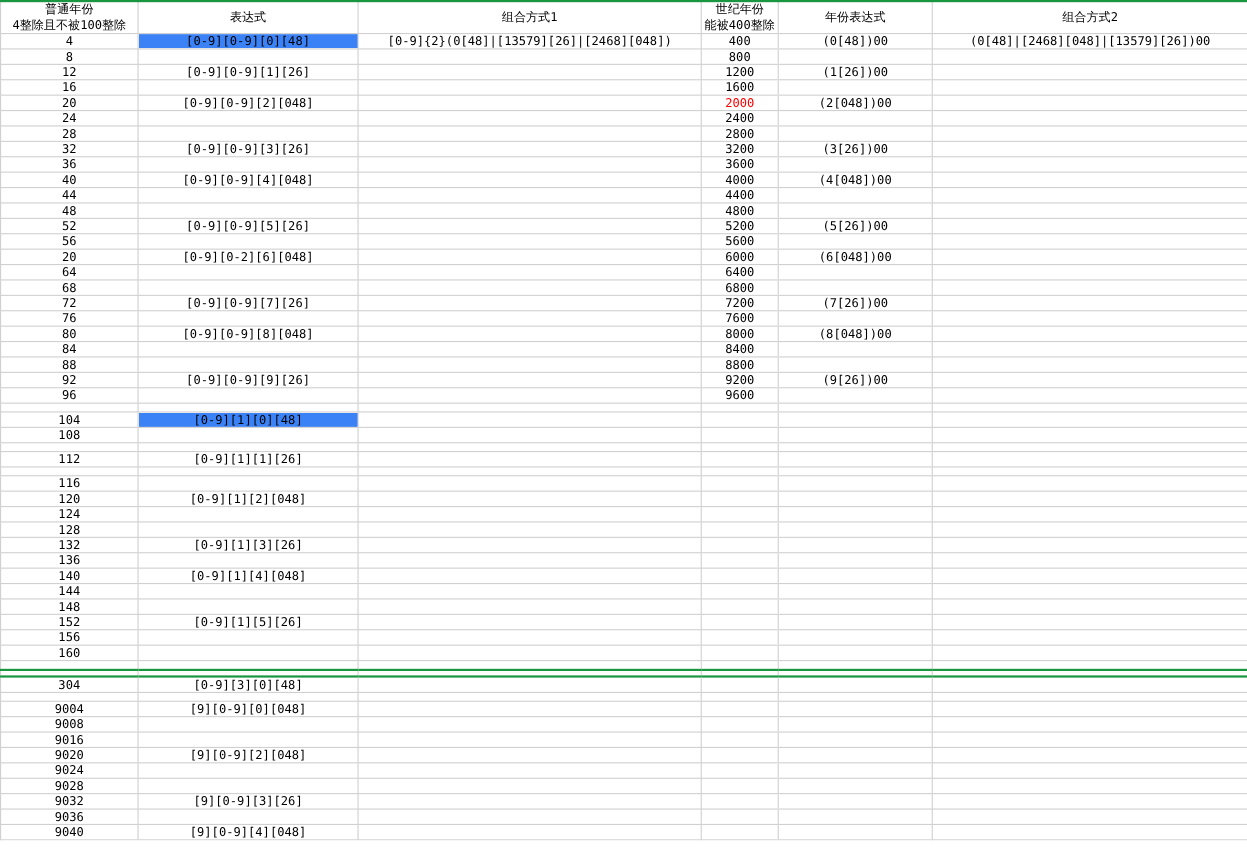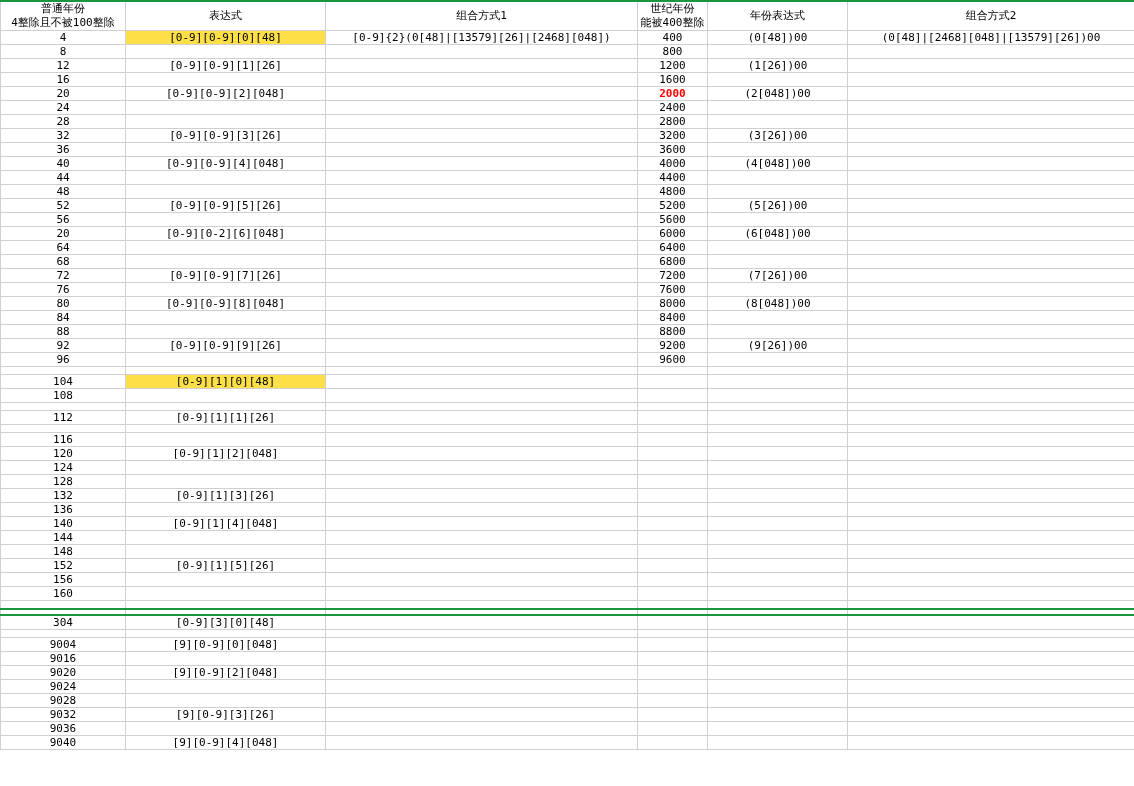--- a/index.html
+++ b/index.html
@@ -22,22 +22,22 @@
     text-align: center;
     overflow: hidden;
     white-space: nowrap;
   }
   th {
     font-weight: normal;
     height: 28px;
     line-height: 14px;
   }
   .top-line { border-top: 2px solid #1a9641; }
-  .hl { background: #fde047; }
-  .red { color: #ff0000; font-weight: bold; }
+  .hl { background: #3b82f6; }
+  .red { color: #ff0000; }
   .dash-r { border-right: 1px dashed #000; }
   .sep-row td { border-top: 2px solid #1a9641; border-bottom: 2px solid #1a9641; height: 6px; }
   .blank-row td { height: 8px; }
   .row-h td { height: 14px; }
   col.c1 { width: 125px; }
   col.c2 { width: 200px; }
   col.c3 { width: 312px; }
   col.c4 { width: 70px; }
   col.c5 { width: 140px; }
   col.c6 { width: 287px; }
@@ -435,20 +435,28 @@
       </tr>
       <tr class="row-h">
         <td>9004</td>
         <td>[9][0-9][0][048]</td>
         <td></td>
         <td class="dash-r"></td>
         <td></td>
         <td></td>
       </tr>
       <tr class="row-h">
+        <td>9008</td>
+        <td></td>
+        <td></td>
+        <td class="dash-r"></td>
+        <td></td>
+        <td></td>
+      </tr>
+      <tr class="row-h">
         <td>9016</td>
         <td></td>
         <td></td>
         <td class="dash-r"></td>
         <td></td>
         <td></td>
       </tr>
       <tr class="row-h">
         <td>9020</td>
         <td>[9][0-9][2][048]</td>

